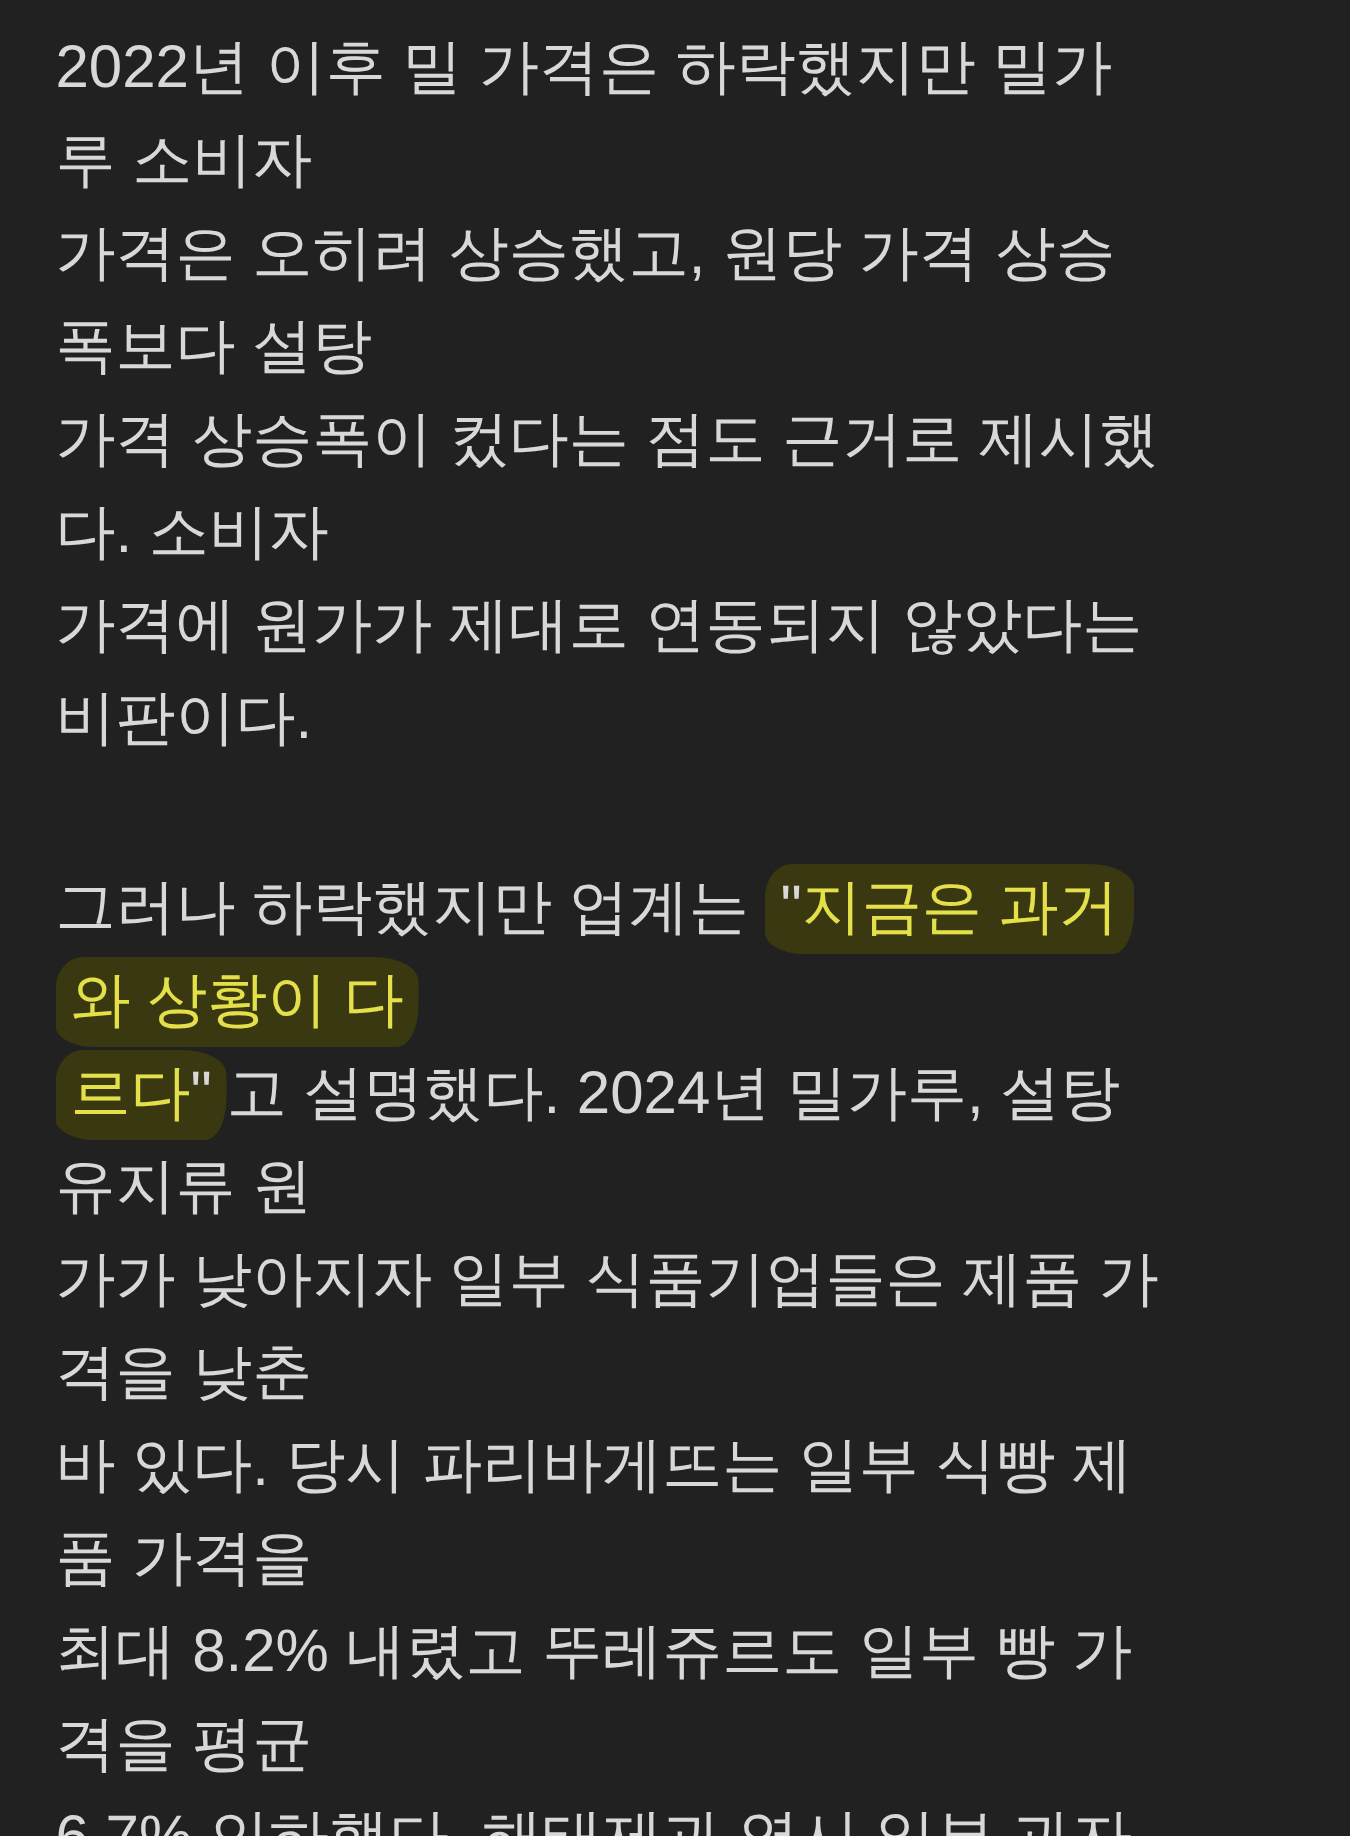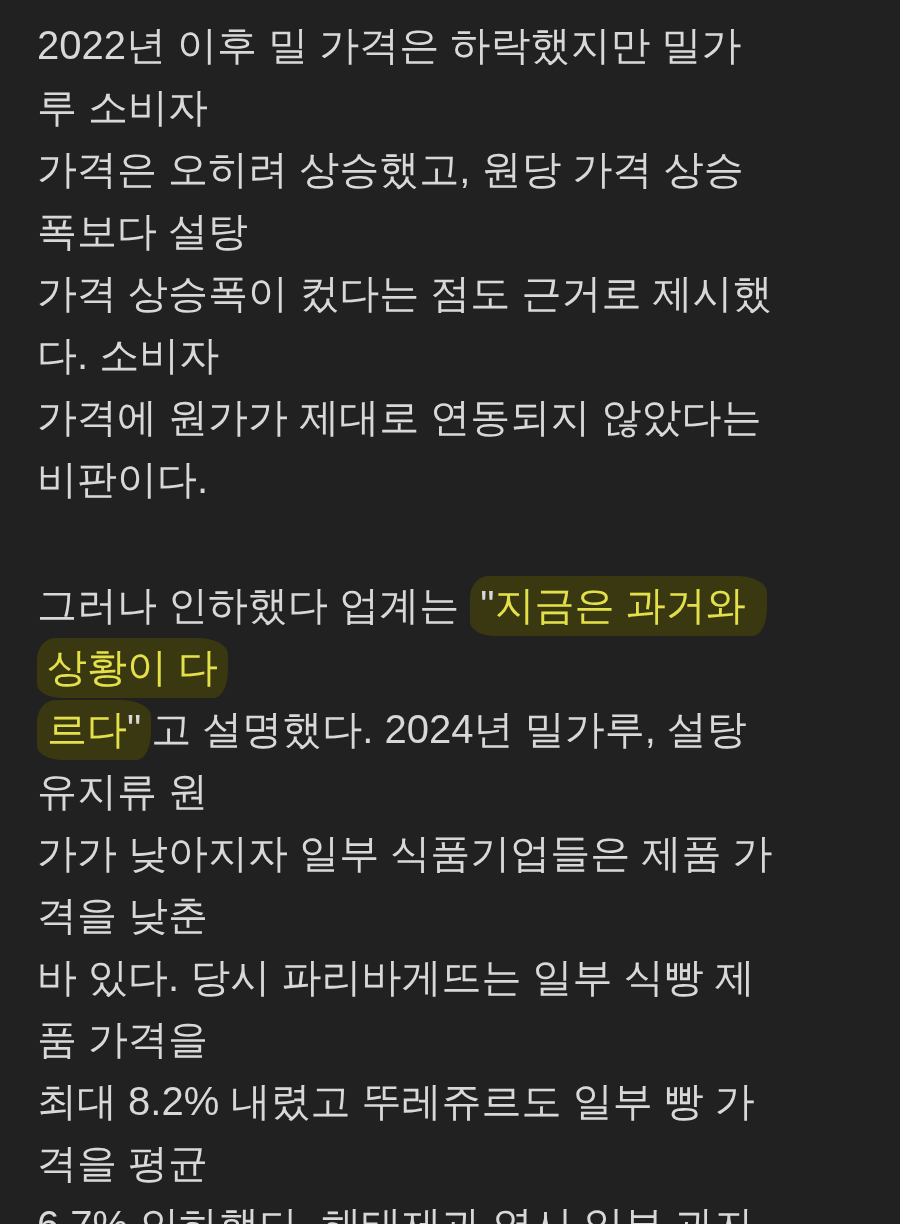--- a/index.html
+++ b/index.html
@@ -49,21 +49,21 @@
 </style>
 </head>
 <body>
 
 <div class="page">
   <p class="para"><span class="seg">2022년 이후 밀 가격은 하락했지만 밀가루 소비자
 가격은 오히려 상승했고, 원당 가격 상승폭보다 설탕
 가격 상승폭이 컸다는 점도 근거로 제시했다. 소비자
 가격에 원가가 제대로 연동되지 않았다는 비판이다.</span></p>
 
-  <p class="para"><span class="seg">그러나 인하했다 업계는 </span><span class="hl"><span class="q">"</span><span>지금은 과거와 상황이 다
+  <p class="para"><span class="seg">그러나 하락했지만 업계는 </span><span class="hl"><span class="q">"</span><span>지금은 과거와 상황이 다
 르다</span><span class="q">"</span></span><span class="seg">고 설명했다. 2024년 밀가루, 설탕 유지류 원
 가가 낮아지자 일부 식품기업들은 제품 가격을 낮춘
 바 있다. 당시 파리바게뜨는 일부 식빵 제품 가격을
 최대 8.2% 내렸고 뚜레쥬르도 일부 빵 가격을 평균
 6.7% 인하했다. 해태제과 역시 일부 과자 가격을 평
 균 6.7% 낮췄다.</span></p>
 
 </div>
 
 </body></html>

